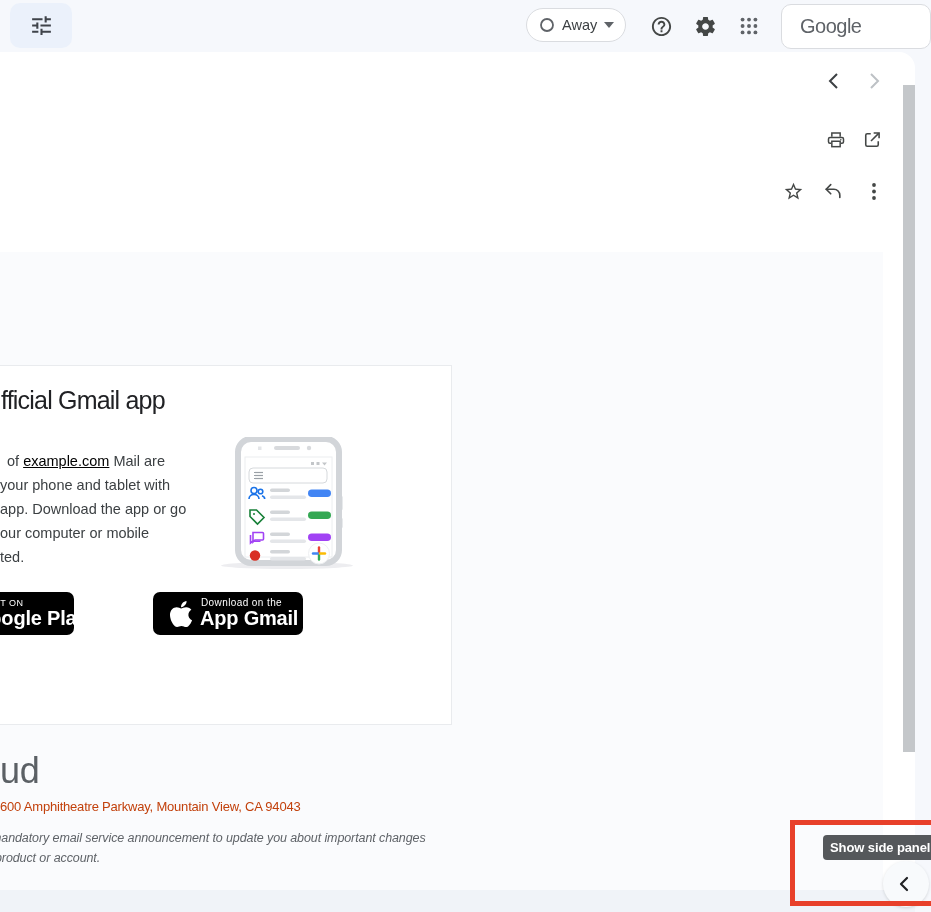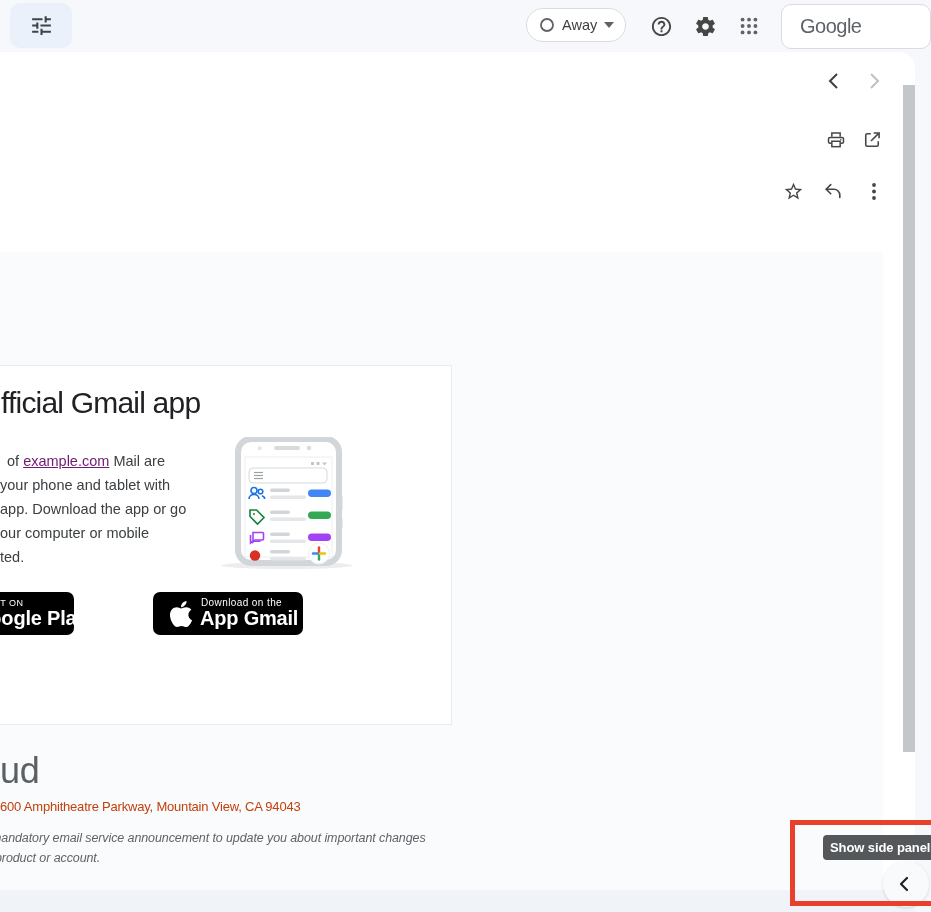--- a/index.html
+++ b/index.html
@@ -22,24 +22,24 @@
 
   
   .main-pane{left:0;top:52px;width:915px;height:838px;background:#ffffff;border-radius:0 16px 16px 0;}
   .bottom-strip{left:0;top:890px;width:915px;height:22px;background:#f0f3f8;}
   .email-bg{left:0;top:252px;width:883px;height:638px;background:#fafbfd;}
 
   .ico{cursor:pointer;}
 
   
   .promo-card{left:-300px;top:365px;width:752px;height:360px;background:#fff;border:1px solid #e9ebee;box-sizing:border-box;}
-  .promo-heading{left:1px;top:386px;font-size:30px;letter-spacing:-0.8px;font-weight:500;color:#202124;white-space:nowrap;}
+  .promo-heading{left:1px;top:386px;font-size:25px;letter-spacing:-0.8px;font-weight:500;color:#202124;white-space:nowrap;}
   .promo-body{left:0;top:449px;font-size:14.5px;line-height:24px;color:#3c4043;white-space:nowrap;}
   .promo-body .ln1{padding-left:7px;}
-  .link{color:#701a75;text-decoration:underline;cursor:pointer;}
+  .link{color:#000000;text-decoration:underline;cursor:pointer;}
 
   
   .badge{background:#000;border-radius:7px;color:#fff;cursor:pointer;}
   .badge-play{left:-71px;top:592px;width:145px;height:43px;}
   .badge-store{left:153px;top:592px;width:150px;height:43px;}
   .badge-small{position:absolute;left:46px;top:6px;font-size:9px;letter-spacing:0.4px;white-space:nowrap;}
   .badge-big{position:absolute;left:45px;top:15px;font-size:20px;font-weight:600;letter-spacing:-0.2px;white-space:nowrap;}
   .badge-store .badge-small{left:48px;top:5px;font-size:10px;text-align:right;}
   .badge-store .badge-big{left:47px;top:15px;}
 

